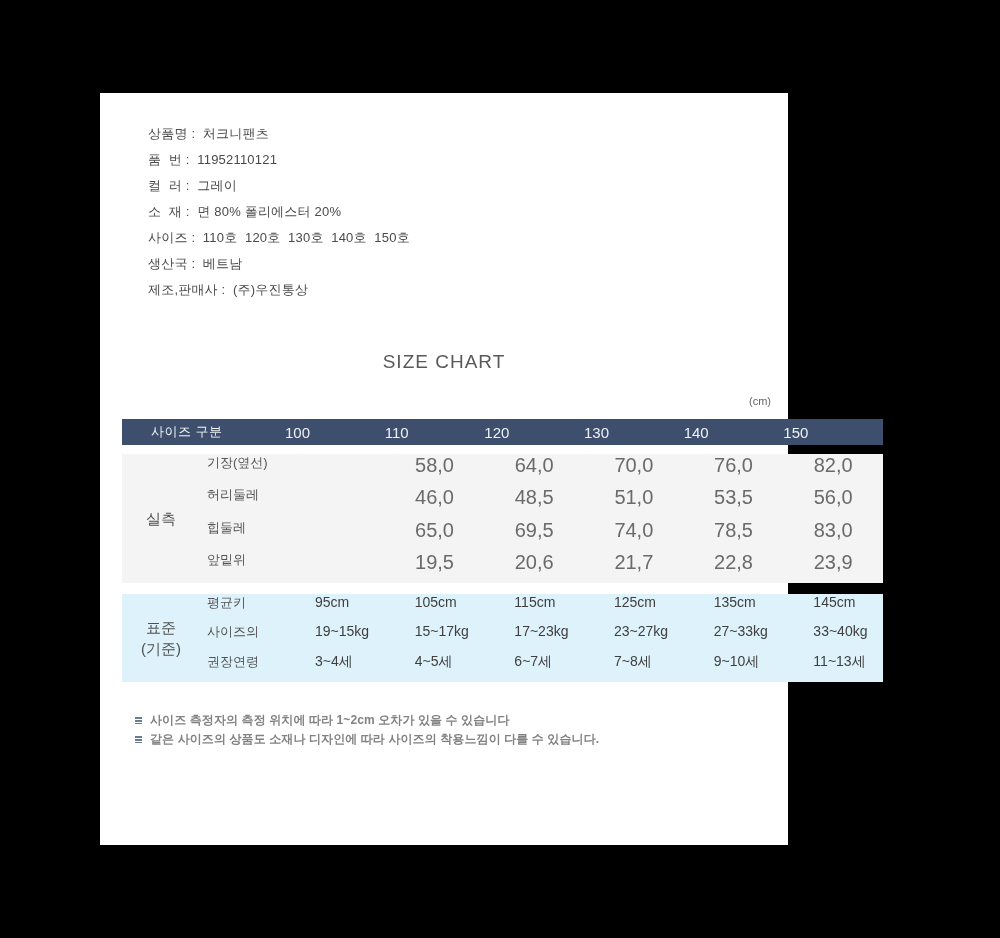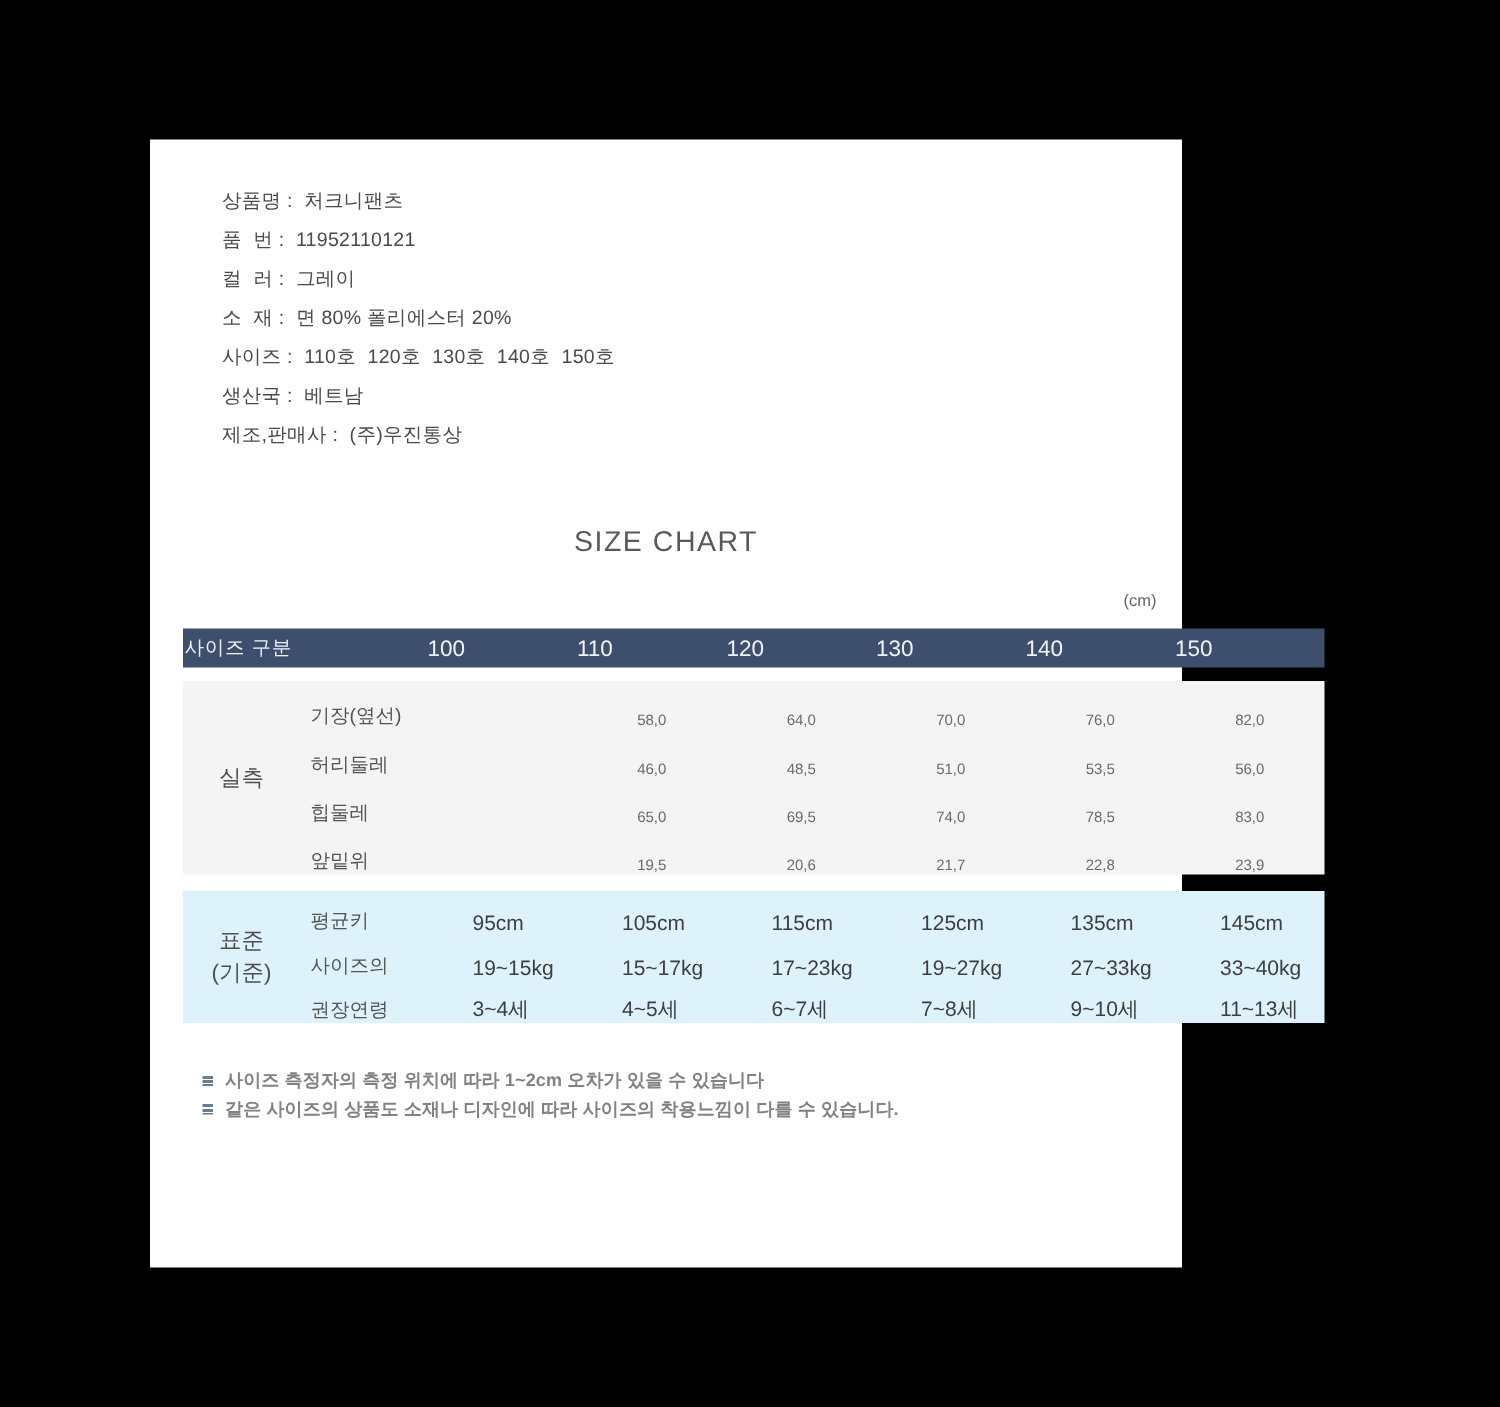--- a/index.html
+++ b/index.html
@@ -20,34 +20,34 @@
     text-align:center; font-size:19px; color:#595959; letter-spacing:1px;
   }
   .unit-label {
     position:absolute; right:17px; top:302px; font-size:11px; color:#666;
   }
   
   .size-table { position:absolute; left:22px; top:326px; width:761px; }
   .thead {
     display:flex; align-items:center; height:26px; background:#3d4f6c; color:#eef1f6;
   }
-  .th-label { width:163px; padding-left:1px; font-size:13px; letter-spacing:0.5px; }
+  .th-label { width:163px; padding-left:29px; font-size:13px; letter-spacing:0.5px; }
   .th-size { flex:1; font-size:15px; font-weight:400; }
   .tsection { display:flex; margin-top:10px; }
   .tsection.measure { background:#f4f4f4; height:129px; margin-top:9px; }
   .tsection.standard { background:#def2fb; height:88px; margin-top:11px; }
   .group-cell {
     width:78px; display:flex; flex-direction:column; align-items:center; justify-content:center;
     font-size:15px; color:#4f4f4f; line-height:21px;
   }
   .sec-rows { flex:1; display:flex; flex-direction:column; }
-  .trow { flex:1; display:flex; align-items:flex-end; }
+  .trow { flex:1; display:flex; align-items:flex-start; }
   .row-label { width:85px; padding-left:7px; font-size:13px; color:#545454; }
   .cell { flex:1; }
-  .measure .cell { text-align:center; font-size:10px; color:#6a6a6a; }
+  .measure .cell { text-align:center; font-size:20px; color:#6a6a6a; }
   .standard .cell { text-align:left; padding-left:30px; font-size:14px; color:#3e3e3e; }
   
   .notes { position:absolute; left:35px; top:618px; }
   .note-line { display:flex; align-items:center; height:19px;text-align:right; }
   .note-bullet {
     width:7px; height:7px; margin-right:8px; flex:none;
     background:repeating-linear-gradient(#6a7c92 0px, #6a7c92 2px, #ffffff 2px, #ffffff 3px);
   }
   .note-text { font-size:12px; font-weight:bold; color:#828282; letter-spacing:0.1px; }
 </style>
@@ -138,21 +138,21 @@
           <div class="cell">115cm</div>
           <div class="cell">125cm</div>
           <div class="cell">135cm</div>
           <div class="cell">145cm</div>
         </div>
         <div class="trow">
           <div class="row-label">사이즈의</div>
           <div class="cell">19~15kg</div>
           <div class="cell">15~17kg</div>
           <div class="cell">17~23kg</div>
-          <div class="cell">19~27kg</div>
+          <div class="cell">23~27kg</div>
           <div class="cell">27~33kg</div>
           <div class="cell">33~40kg</div>
         </div>
         <div class="trow">
           <div class="row-label">권장연령</div>
           <div class="cell">3~4세</div>
           <div class="cell">4~5세</div>
           <div class="cell">6~7세</div>
           <div class="cell">7~8세</div>
           <div class="cell">9~10세</div>

